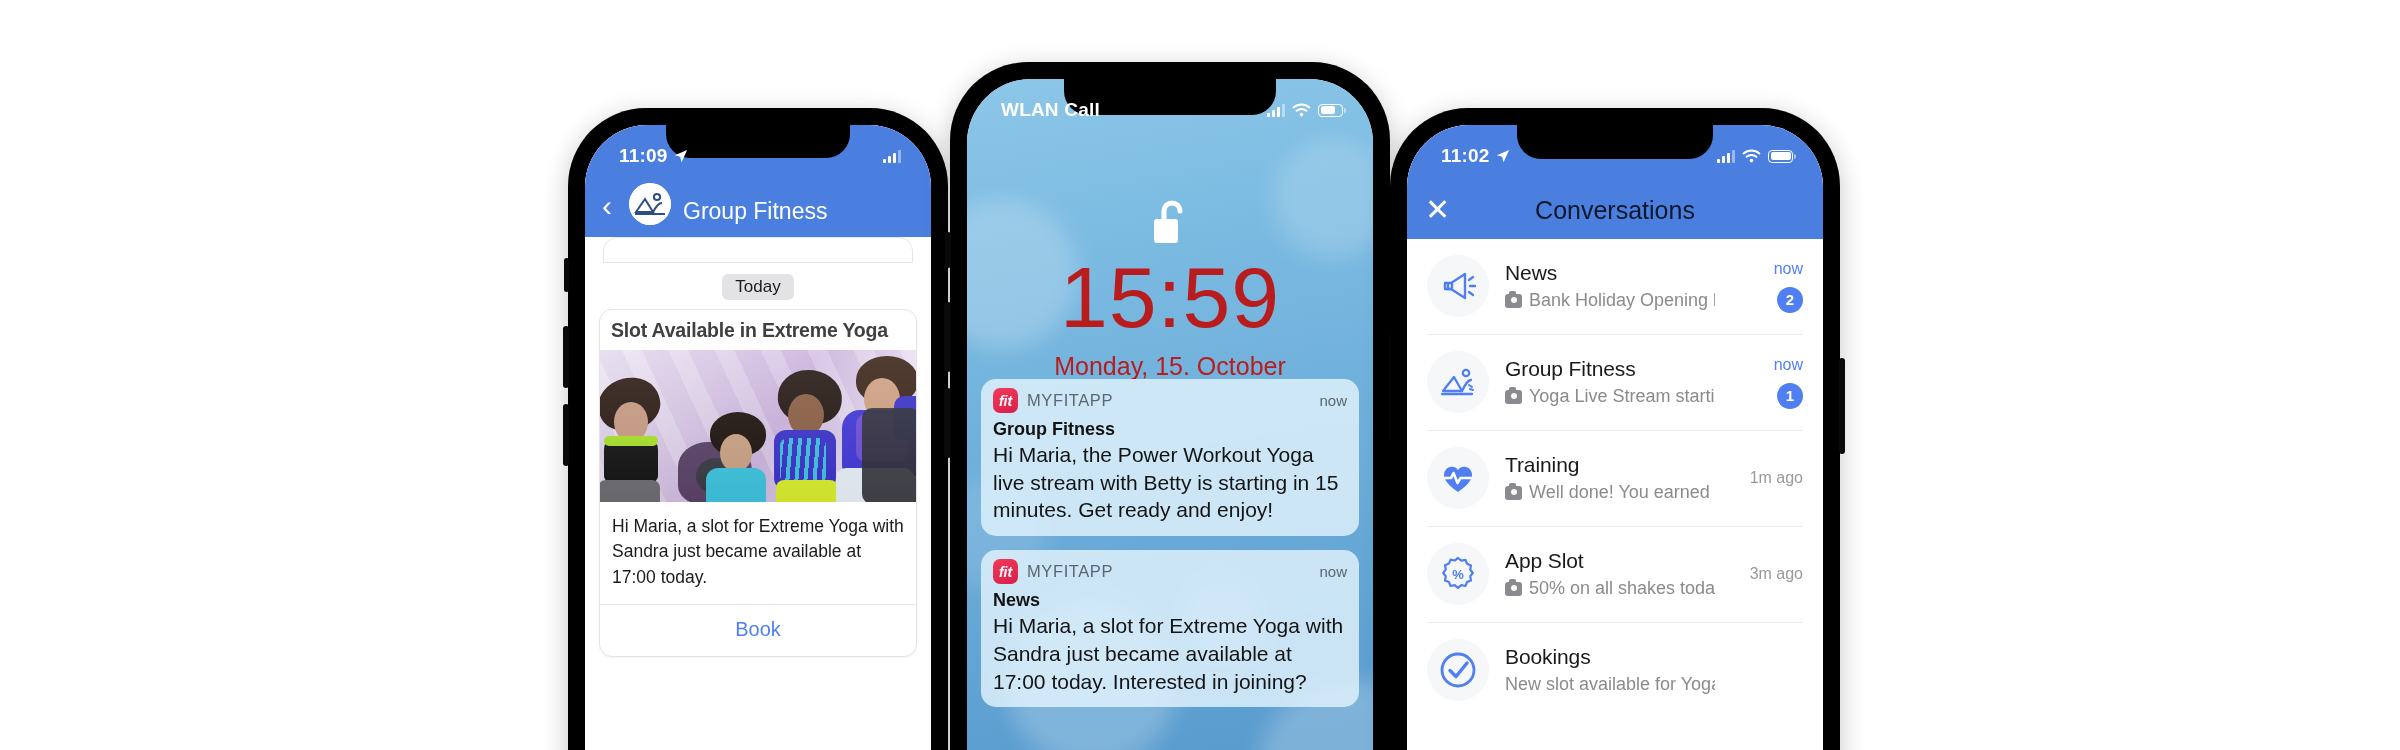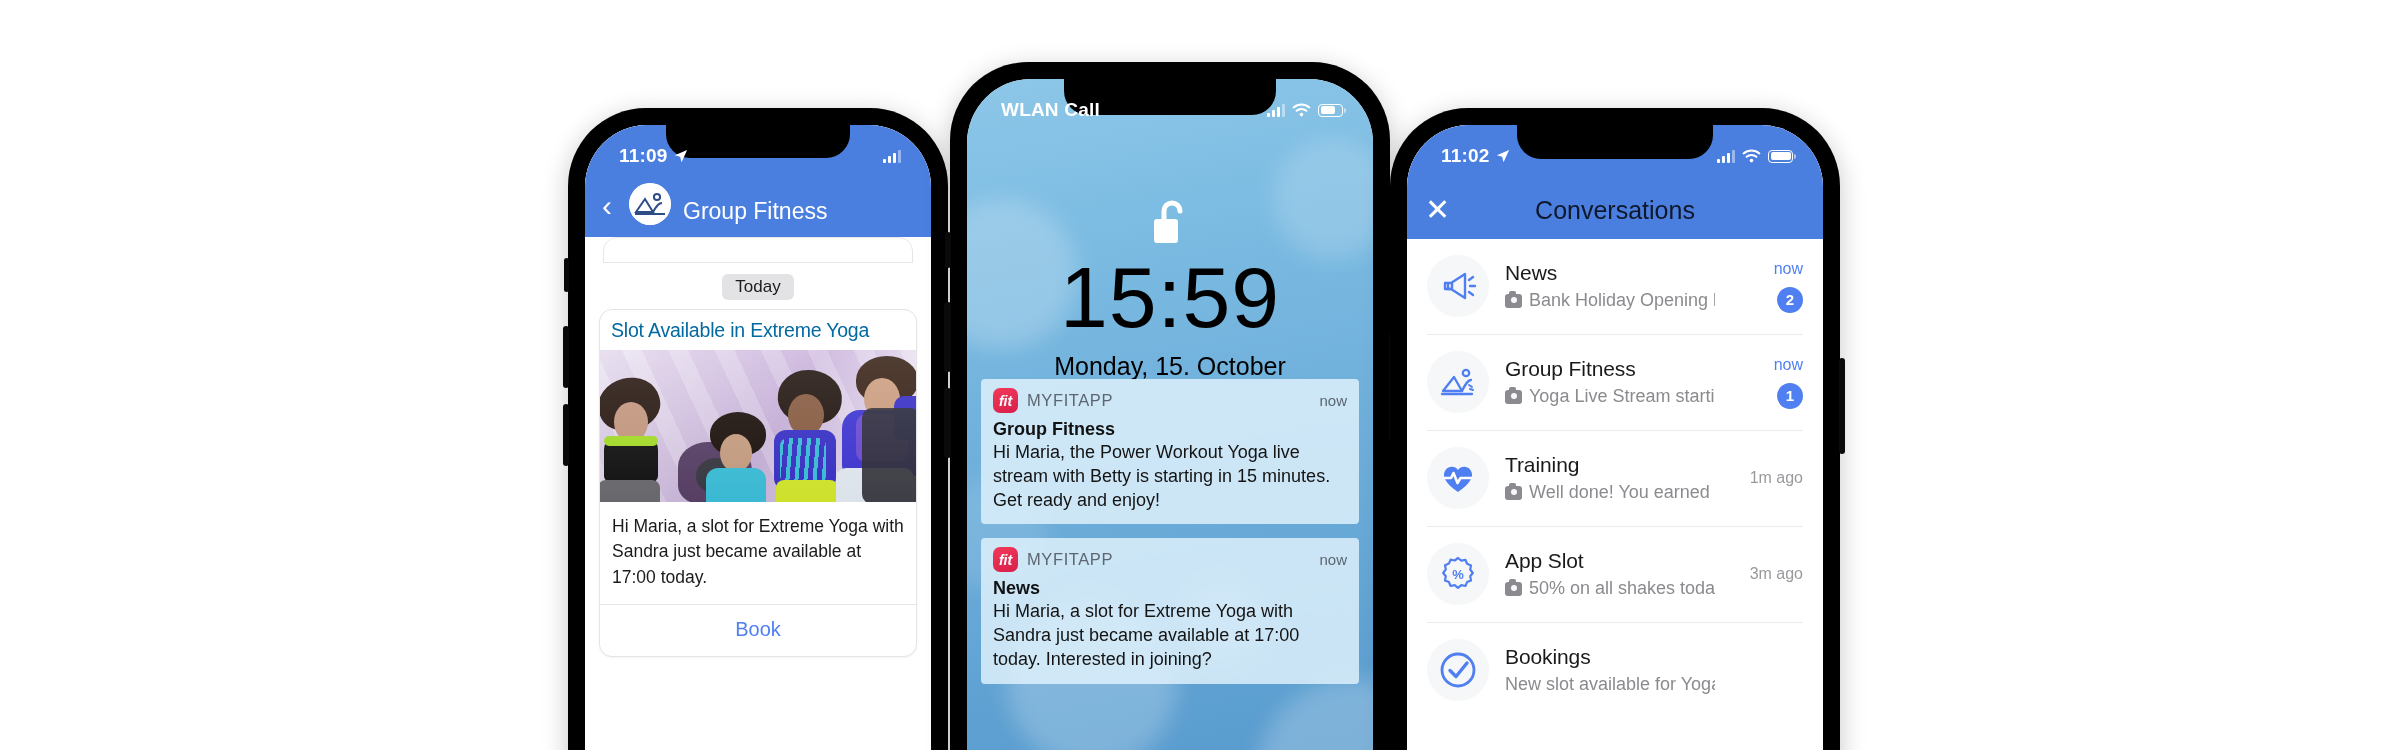--- a/index.html
+++ b/index.html
@@ -49,21 +49,21 @@
                white-space:nowrap; }
 
   .chatbody { position:absolute; top:112px; left:0; right:0; bottom:0; background:#fff;
               padding:0 14px; }
   .bubble-prev { height:26px; border:1px solid #e6e6e6; border-radius:14px 14px 0 0;
                  margin:0 4px; background:#fff;}
   .daypill { margin:11px auto 9px; width:max-content; background:#e3e3e6; color:#1c1c1e;
              font-size:17px; padding:3px 13px; border-radius:6px; }
   .card { border:1px solid #e4e4e4; border-radius:13px; background:#fff; overflow:hidden;
           box-shadow:0 1px 2px rgba(0,0,0,.05); }
-  .card-title { font-size:19.5px; font-weight:400; color:#0369a1; padding:9px 11px 8px; letter-spacing:-.2px;}
+  .card-title { font-size:19.5px; font-weight:700; color:#404040; padding:9px 11px 8px; letter-spacing:-.2px;}
   .card-photo { height:152px; position:relative; overflow:hidden; background:#cdbad6;}
   .card-text { font-size:17.5px; line-height:1.45; color:#1b1b1b; padding:12px 12px 14px; }
   .card-sep { height:1px; background:#e6e6e6; }
   .card-action { text-align:center; color:#4f7ff0; font-size:20px; padding:13px 0 15px; }
 
   
   .ph-bg{position:absolute;inset:0;background:
       linear-gradient(120deg,#e9e1f1 0%,#d9c9e6 30%,#cbb4dd 55%,#e6dcef 80%,#efe9f4 100%);}
   .ph-bg::after{content:"";position:absolute;inset:0;
       background:repeating-linear-gradient(65deg,rgba(255,255,255,.35) 0 18px,rgba(190,160,210,.15) 18px 42px);
@@ -74,37 +74,37 @@
 
   
   #phoneMid { left:950px; top:62px; width:440px; height:800px; }
   #phoneMid .screen{ border-radius:64px 64px 0 0; }
   .wall { position:absolute; inset:0;
           background:linear-gradient(170deg,#8dc7e8 0%,#7bbbe2 22%,#6aabd8 55%,#5b9ed0 80%,#5395c9 100%); }
   .bokeh { position:absolute; border-radius:50%; background:rgba(255,255,255,.22);
            filter:blur(11px); }
   .lock-icon { position:absolute; top:118px; left:50%; transform:translateX(-50%); z-index:20;}
   .clock { position:absolute; top:175px; left:0; right:0; text-align:center; z-index:20;
-           color:#000000; }
+           color:#b91c1c; }
   .clock .tm { font-size:86px; font-weight:200; letter-spacing:1px; line-height:1;
                font-family:"Liberation Sans", sans-serif; }
   .clock .dt { font-size:25px; font-weight:400; margin-top:12px; }
 
   .notif-wrap{ position:absolute; top:300px; left:14px; right:14px; z-index:25; }
-  .notif { background:rgba(226,243,252,.82); border-radius:4px; padding:9px 12px 12px;
+  .notif { background:rgba(226,243,252,.82); border-radius:15px; padding:9px 12px 12px;
            margin-bottom:14px; backdrop-filter:blur(6px); }
   .notif-head { display:flex; align-items:center; gap:9px; margin-bottom:6px;}
   .appicon { width:25px; height:25px; border-radius:7px;
              background:linear-gradient(160deg,#f2395a,#d81f4a);
              color:#fff; font-size:14px; font-weight:700; display:flex;
              align-items:center; justify-content:center; font-style:italic; flex:none;}
   .app-name { font-size:16.5px; color:#5c6670; letter-spacing:.6px; flex:1;}
   .notif-time{ font-size:15px; color:#5c6670; }
   .notif-title{ font-size:18px; font-weight:700; color:#121212; margin-bottom:1px;}
-  .notif-body { font-size:18px; line-height:1.32; color:#141414; }
+  .notif-body { font-size:21px; line-height:1.32; color:#141414; }
 
   
   #phoneRight { left:1390px; top:108px; width:450px; height:740px; }
   .convbar { position:absolute; top:0; left:0; right:0; height:114px; z-index:30;
              display:flex; align-items:flex-end; padding:0 18px 14px; }
   .conv-close{ width:44px; color:#fff; font-size:30px; font-weight:300; line-height:1;
                display:flex; align-items:center; justify-content:flex-start;}
   .conv-title{ flex:1; text-align:center; color:#0f172a; font-size:25px; font-weight:400;
                margin-left:-44px;}
   .convlist { position:absolute; top:114px; left:0; right:0; bottom:0; background:#fff;

